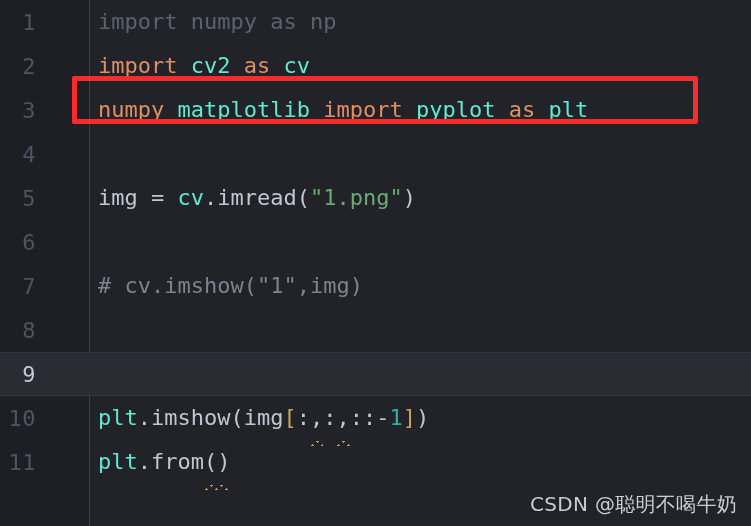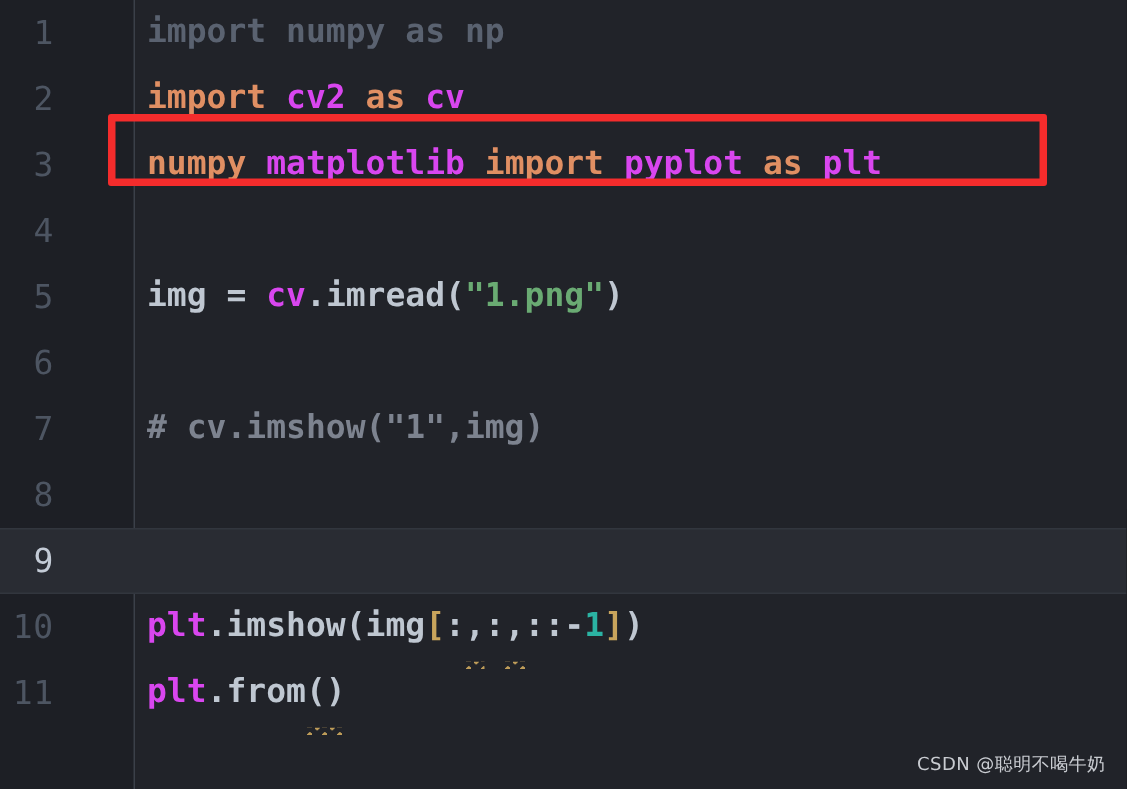--- a/index.html
+++ b/index.html
@@ -80,26 +80,25 @@
     color: #c3cbd6;
   }
 
   .code {
     flex: 1 1 auto;
     padding-left: 8px;
     font-size: 22px;
     line-height: 44px;
     white-space: pre;
     letter-spacing: 0px;
-    font-weight: bold;
   }
 
   
   .kw      { color: #e08f63; }
-  .id      { color: #d946ef; margin-top: 44px; }
+  .id      { color: #5eead4; margin-top: 44px; }
   .plain   { color: #bfc7d1; }
   .str     { color: #6aab73; }
   .num     { color: #2bb3a3; }
   .comment { color: #7d838f; }
   .dim     { color: #5a6270; }
   .brkt-y  { color: #c8a45c; }
 
   
   .squig {
     position: relative;
@@ -131,21 +130,21 @@
     border-radius: 2px;
     pointer-events: none;
   }
 
   
   .watermark {
     position: absolute;
     right: 14px;
     bottom: 8px;
     font-family: "DejaVu Sans", "Liberation Sans", sans-serif;
-    font-size: 12px;
+    font-size: 20px;
     color: #c9ccd1;
     letter-spacing: 0.3px;
     user-select: none;
   }
 </style>
 </head>
 <body>
 
 <div class="editor">
   <div class="code-surface">

